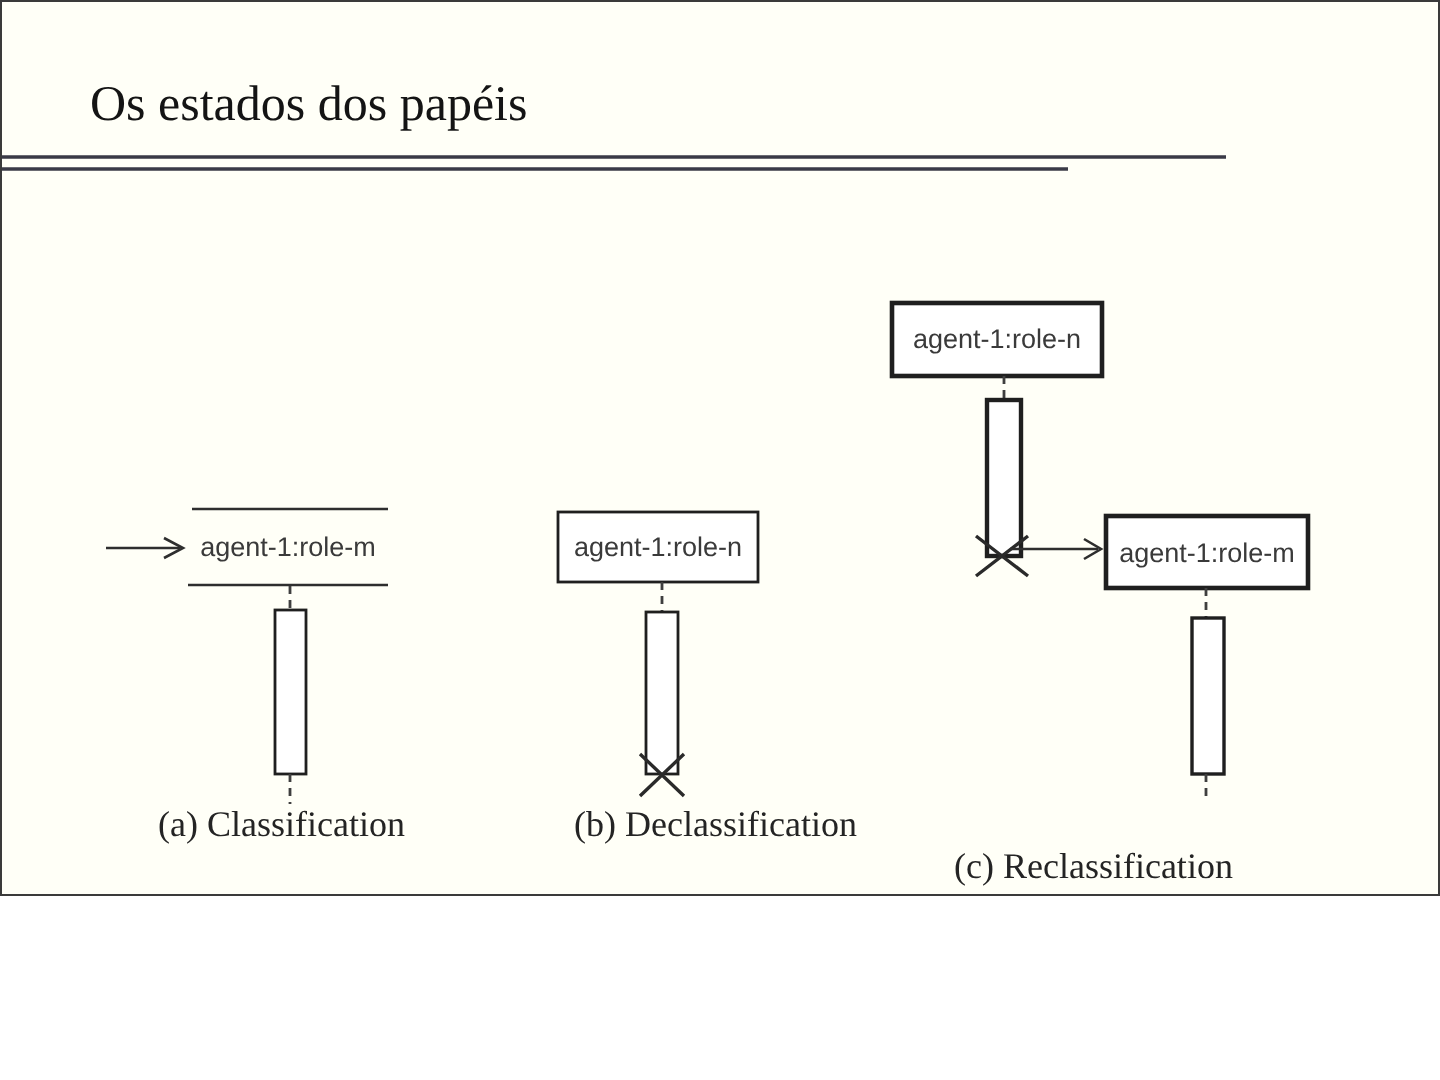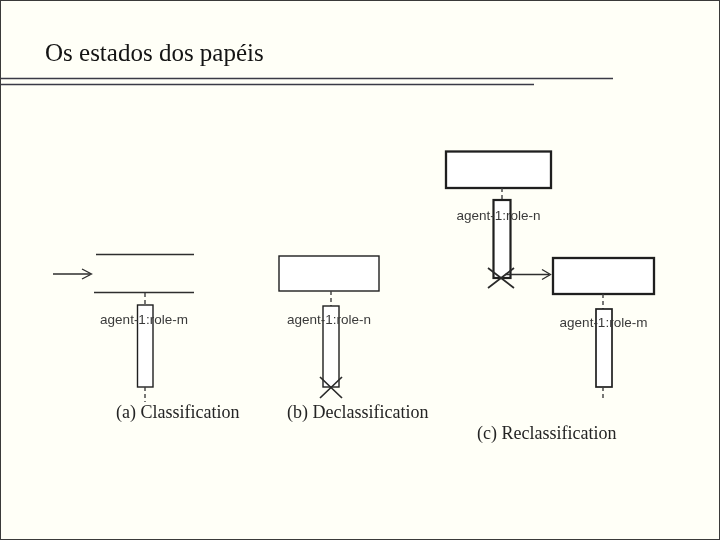--- a/index.html
+++ b/index.html
@@ -1,19 +1,19 @@
 <!DOCTYPE html>
 <html><head>
 <meta charset="utf-8">
 <style>
   html, body { margin: 0; padding: 0; }
   .slide {
     position: relative;
     width: 720px;
-    height: 540px;
+    height: 448px;
     background: #FFFFF7;
     border: 1px solid #3a3a3a;
     box-sizing: border-box;
     overflow: hidden;
     font-family: "Liberation Serif", serif;
   }
   .art {
     position: absolute;
     left: 0; top: 0;
     width: 720px; height: 540px;
@@ -30,34 +30,33 @@
   .lifeline-label {
     position: absolute;
     display: flex;
     align-items: center;
     justify-content: center;
     text-align: right;
     font-family: "Liberation Sans", sans-serif;
     font-size: 13.5px;
     color: #3a3a3a;
     white-space: nowrap;
-    margin-top: 46px;
   }
   .label-a  { left: 93px;  top: 255px; width: 100px; height: 35px; }
   .label-b  { left: 278px; top: 255px; width: 100px; height: 35px; }
   .label-c1 { left: 445px; top: 150px; width: 105px; height: 37px; }
   .label-c2 { left: 552px; top: 257px; width: 101px; height: 36px; }
   .caption {
     position: absolute;
     font-family: "Liberation Serif", serif;
     font-size: 18px;
     color: #242424;
     white-space: nowrap;
   }
-  .cap-a { left: 78px;  top: 401px; margin-left: 37px; }
+  .cap-a { left: 78px;  top: 401px; }
   .cap-b { left: 254px; top: 401px; margin-left: 32px; }
   .cap-c { left: 476px; top: 401px; margin-top: 21px; }
 
   
   .ln   { stroke: #2e2e2e; stroke-width: 1.3; }
   .rule { stroke: #3a3a46; stroke-width: 1.7; }
   .ah   { fill: none; stroke: #2e2e2e; stroke-width: 1.3; }
   .dash { stroke: #3f3f3f; stroke-width: 1.4; stroke-dasharray: 4 3; }
   .bar  { fill: #ffffff; stroke: #1f1f1f; stroke-width: 1.4; }
   .bar.thick { stroke-width: 2.2; }

